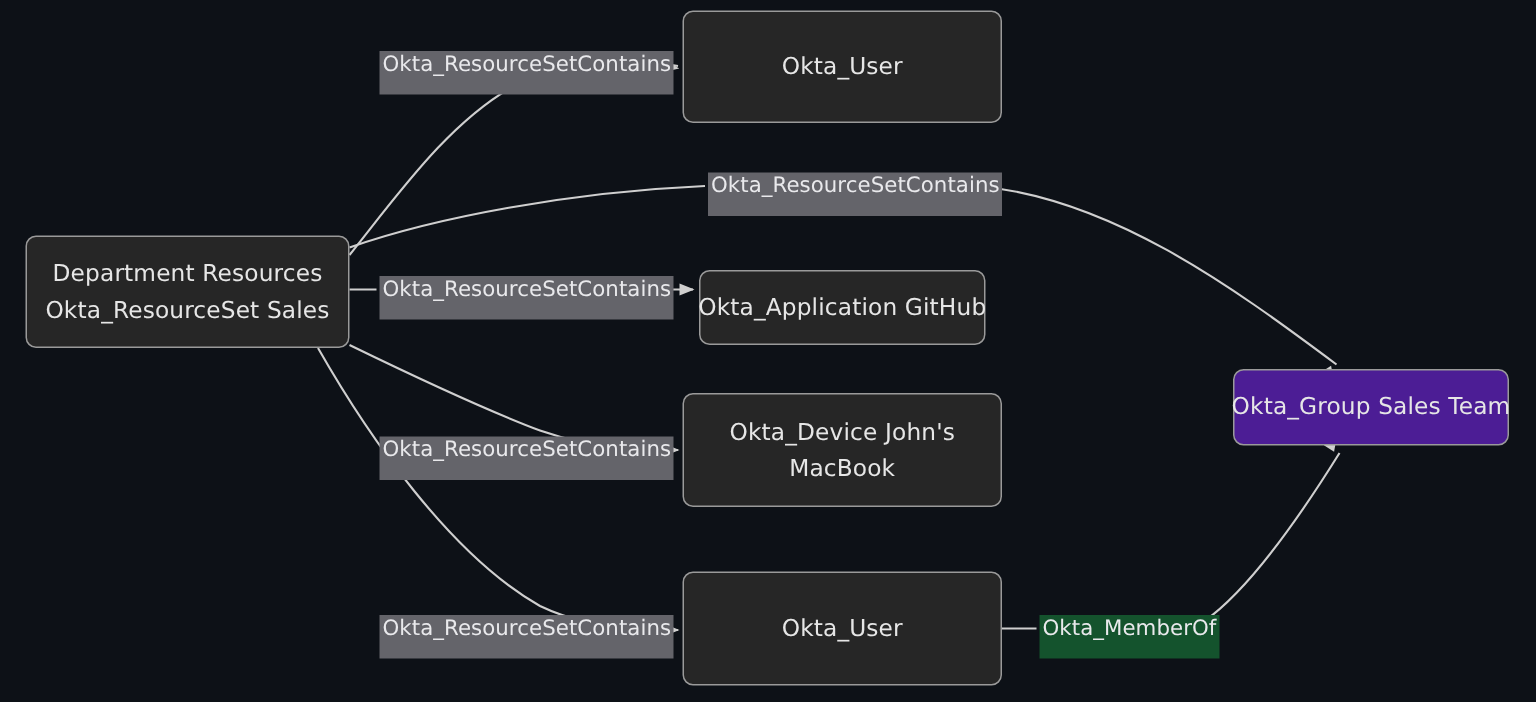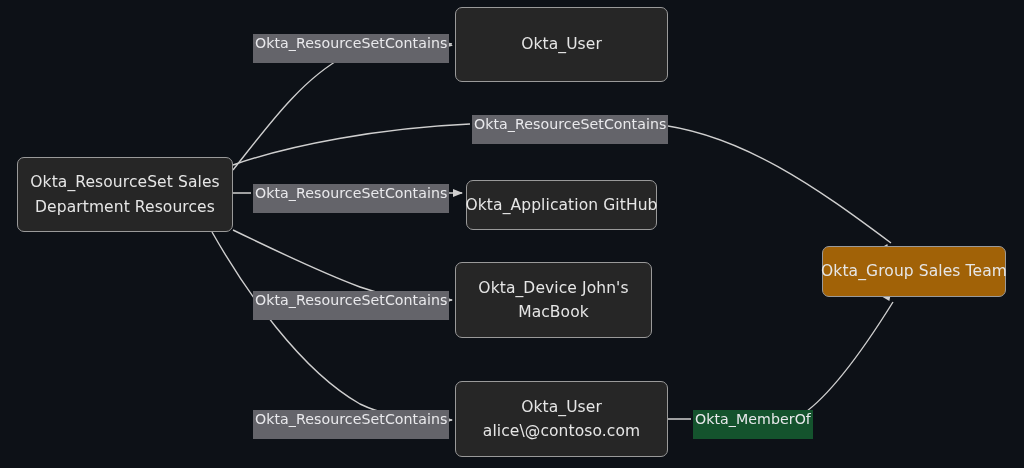--- a/index.html
+++ b/index.html
@@ -83,38 +83,37 @@
         <polygon points="0,-4 10,0 0,4" fill="#cfcfcf" transform="translate(884,246) rotate(58)"></polygon>
         <polygon points="0,-4 10,0 0,4" fill="#cfcfcf" transform="translate(453,193) rotate(0)"></polygon>
         <polygon points="0,-4 10,0 0,4" fill="#cfcfcf" transform="translate(443,300) rotate(0)"></polygon>
         <polygon points="0,-4 10,0 0,4" fill="#cfcfcf" transform="translate(443,420) rotate(0)"></polygon>
         <polygon points="0,-4 10,0 0,4" fill="#cfcfcf" transform="translate(886,299) rotate(-58)"></polygon>
       </g>
   </svg>
 
   <div id="nodes-group">
       <div class="node" style="left: 17px; top: 157px; width: 216px; height: 75px; background: rgb(38, 38, 38); border-color: rgb(154, 154, 154); color: rgb(230, 230, 230);">
+        <span class="line">Department Resources</span>
         <span class="line">Okta_ResourceSet Sales</span>
-        <span class="line">Department Resources</span>
       </div>
       <div class="node" style="left: 455px; top: 7px; width: 213px; height: 75px; background: rgb(38, 38, 38); border-color: rgb(154, 154, 154); color: rgb(230, 230, 230);">
         <span class="line">Okta_User</span>
       </div>
       <div class="node" style="left: 466px; top: 180px; width: 191px; height: 50px; background: rgb(38, 38, 38); border-color: rgb(154, 154, 154); color: rgb(230, 230, 230);">
         <span class="line">Okta_Application GitHub</span>
       </div>
-      <div class="node" style="left: 455px; top: 262px; width: 197px; height: 76px; background: rgb(38, 38, 38); border-color: rgb(154, 154, 154); color: rgb(230, 230, 230);">
+      <div class="node" style="left: 455px; top: 262px; width: 213px; height: 76px; background: rgb(38, 38, 38); border-color: rgb(154, 154, 154); color: rgb(230, 230, 230);">
         <span class="line">Okta_Device John's</span>
         <span class="line">MacBook</span>
       </div>
       <div class="node" style="left: 455px; top: 381px; width: 213px; height: 76px; background: rgb(38, 38, 38); border-color: rgb(154, 154, 154); color: rgb(230, 230, 230);">
         <span class="line">Okta_User</span>
-        <span class="line">alice\@contoso.com</span>
       </div>
-      <div class="node" style="left: 822px; top: 246px; width: 184px; height: 51px; background: #a16207; border-color: rgb(154, 154, 154); color: rgb(230, 230, 230);">
+      <div class="node" style="left: 822px; top: 246px; width: 184px; height: 51px; background: #4c1d95; border-color: rgb(154, 154, 154); color: rgb(230, 230, 230);">
         <span class="line">Okta_Group Sales Team</span>
       </div>
     </div>
   <div id="labels-group">
       <div class="edge-label" style="left: 253px; top: 34px; background: rgb(100, 100, 106); color: rgb(233, 233, 236);">Okta_ResourceSetContains</div>
       <div class="edge-label" style="left: 472px; top: 115px; background: rgb(100, 100, 106); color: rgb(233, 233, 236);">Okta_ResourceSetContains</div>
       <div class="edge-label" style="left: 253px; top: 184px; background: rgb(100, 100, 106); color: rgb(233, 233, 236);">Okta_ResourceSetContains</div>
       <div class="edge-label" style="left: 253px; top: 291px; background: rgb(100, 100, 106); color: rgb(233, 233, 236);">Okta_ResourceSetContains</div>
       <div class="edge-label" style="left: 253px; top: 410px; background: rgb(100, 100, 106); color: rgb(233, 233, 236);">Okta_ResourceSetContains</div>
       <div class="edge-label" style="left: 693px; top: 410px; background: #14532d; color: rgb(233, 233, 236);">Okta_MemberOf</div>

